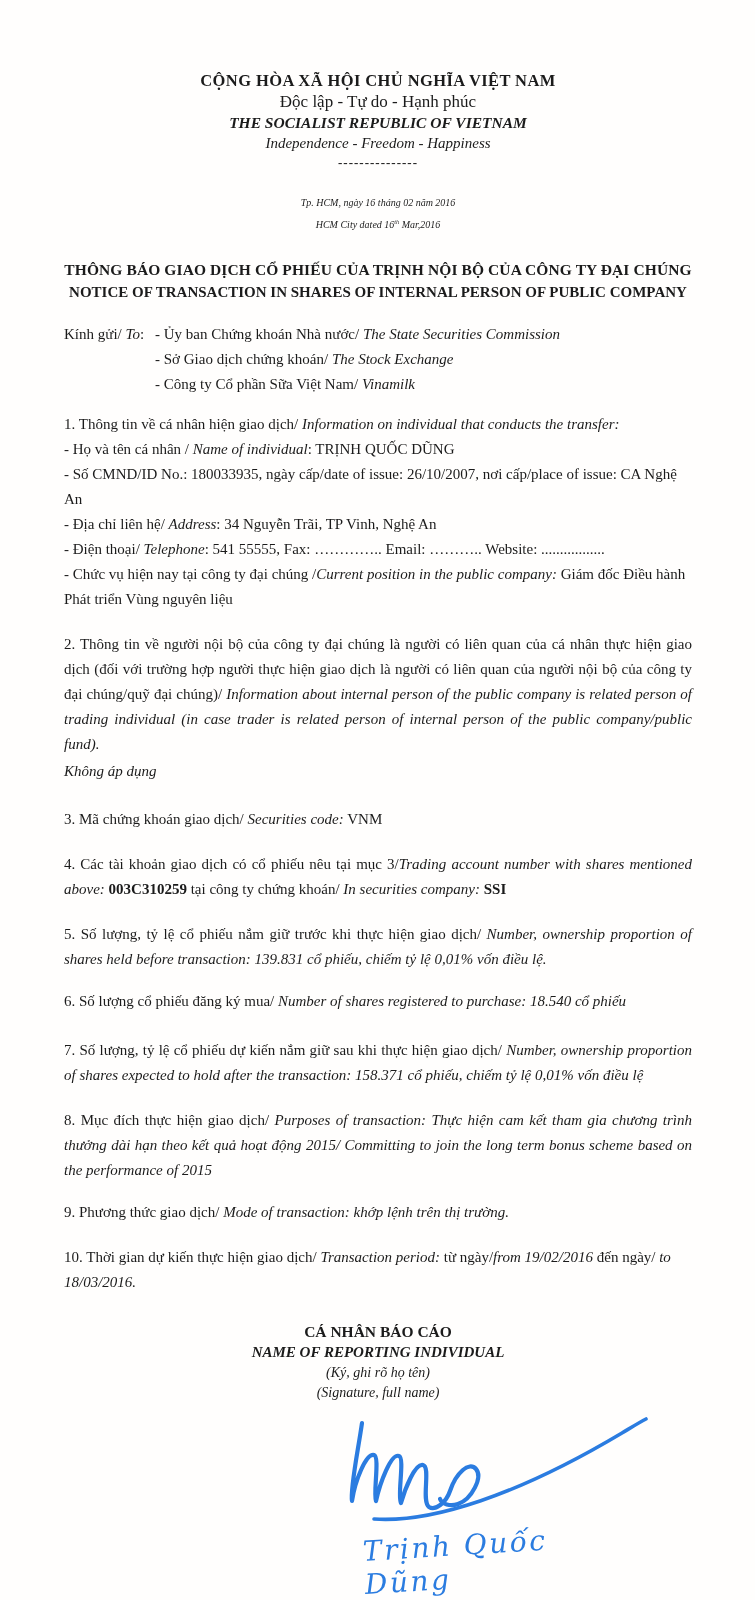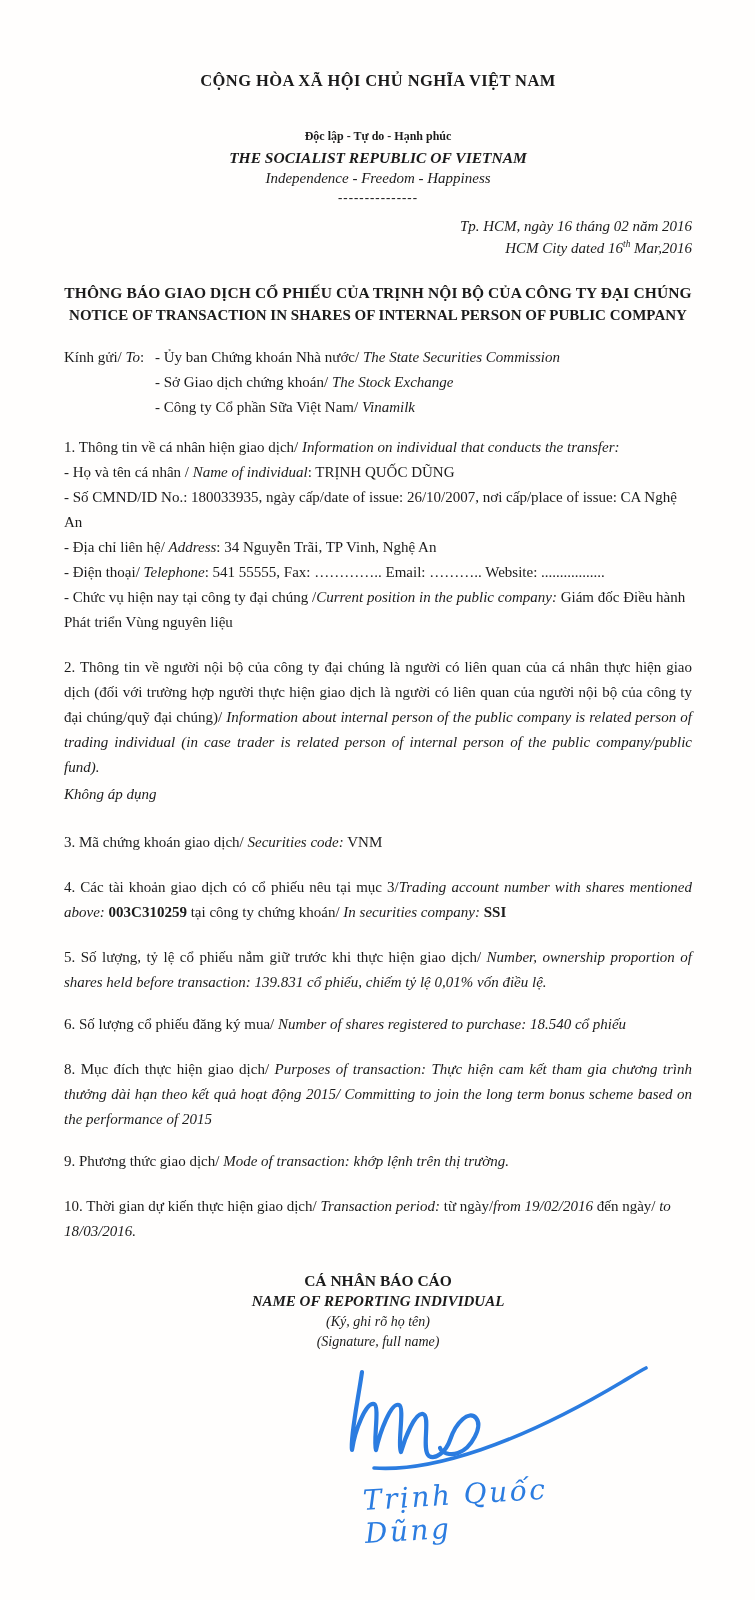--- a/index.html
+++ b/index.html
@@ -10,27 +10,27 @@
     color:#1b1b1b;
   }
   .page { width:755px; height:1600px; padding:70px 63px 8px 64px; background:#fffefd; position:relative; }
   .it { font-style:italic; }
   .bd { font-weight:bold; }
   sup { font-size:0.62em; vertical-align:super; line-height:0; font-style:italic; }
 
   
   .nat-header { text-align:center; }
   .nh1 { font-weight:bold; font-size:16.5px; line-height:21px; letter-spacing:0.4px; }
-  .nh2 { font-weight:bold; font-size:12px; line-height:21px;margin-top:35px; }
+  .nh2 { font-weight:normal; font-size:17px; line-height:21px; }
   .nh3 { font-weight:bold; font-style:italic; font-size:15.5px; line-height:21px; }
   .nh4 { font-weight:normal; font-style:italic; font-size:15px; line-height:21px; }
   .nh-dashes { font-weight:bold; font-size:13px; line-height:18px; letter-spacing:1px; }
 
   
-  .date-block { text-align:right; font-style:italic; font-size:15px; line-height:22px; margin-top:8px; }
+  .date-block { text-align:center; font-style:italic; font-size:10px; line-height:22px; margin-top:20px; }
 
   
   .doc-title { text-align:center; margin-top:22px; }
   .dt1 { font-weight:bold; font-size:15.5px; line-height:23px; letter-spacing:0.1px; }
   .dt2 { font-weight:bold; font-size:15px; line-height:23px; }
 
   
   .recipients { display:flex; margin-top:18px; font-size:15px; line-height:25px; }
   .recipients .label { width:91px; flex:none; }
   .recipients .items { flex:1; }
@@ -111,20 +111,23 @@
   </div>
 
   <div class="sec">
     <div class="para justify"><span>5. Số lượng, tỷ lệ cổ phiếu nắm giữ trước khi thực hiện giao dịch/ </span><span class="it">Number, ownership proportion of shares held before transaction: 139.831 cổ phiếu, chiếm tỷ lệ 0,01% vốn điều lệ.</span></div>
   </div>
 
   <div class="sec-sm">
     <div class="para"><span>6. Số lượng cổ phiếu đăng ký mua/ </span><span class="it">Number of shares registered to purchase: 18.540 cổ phiếu</span></div>
   </div>
 
+  <div class="sec" style="margin-top:24px;">
+    <div class="para justify"><span>7. Số lượng, tỷ lệ cổ phiếu dự kiến nắm giữ sau khi thực hiện giao dịch/ </span><span class="it">Number, ownership proportion of shares expected to hold after the transaction: 158.371 cổ phiếu, chiếm tỷ lệ 0,01% vốn điều lệ</span></div>
+  </div>
 
   <div class="sec">
     <div class="para justify"><span>8. Mục đích thực hiện giao dịch/ </span><span class="it">Purposes of transaction: Thực hiện cam kết tham gia chương trình thưởng dài hạn theo kết quả hoạt động 2015/ Committing to join the long term bonus scheme based on the performance of 2015</span></div>
   </div>
 
   <div class="sec-sm">
     <div class="para"><span>9. Phương thức giao dịch/ </span><span class="it">Mode of transaction: khớp lệnh trên thị trường.</span></div>
   </div>
 
   <div class="sec">

